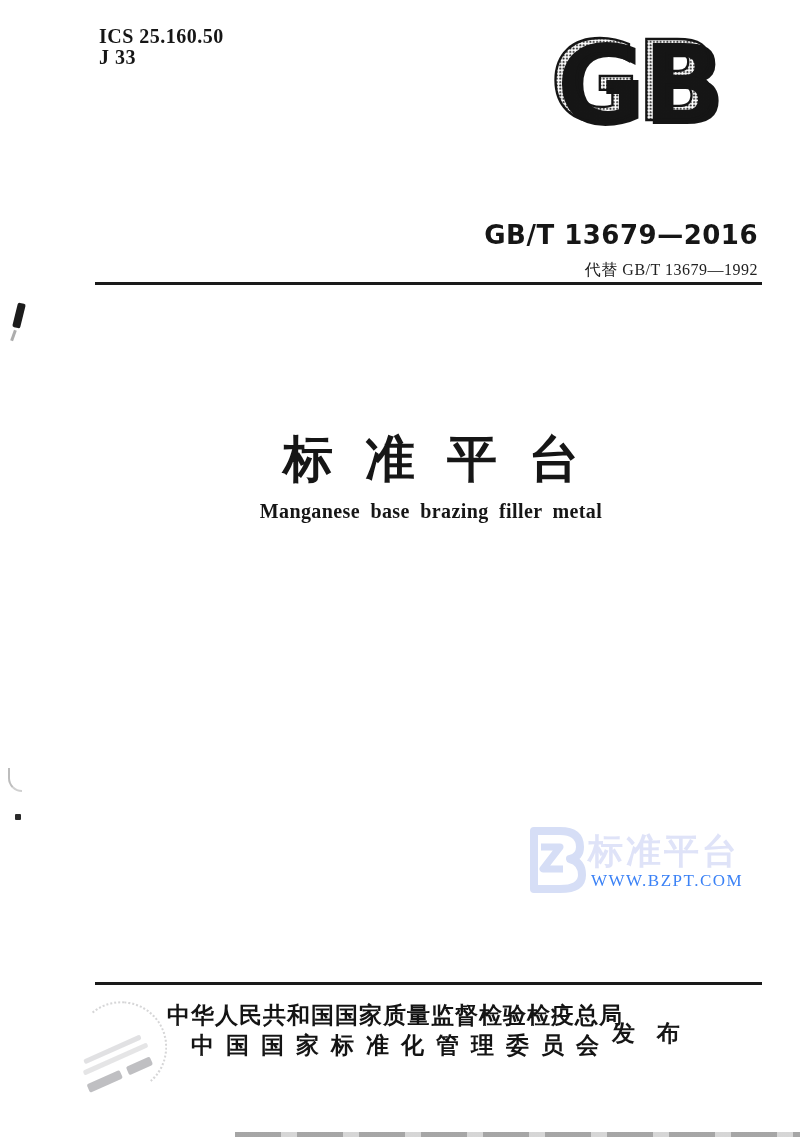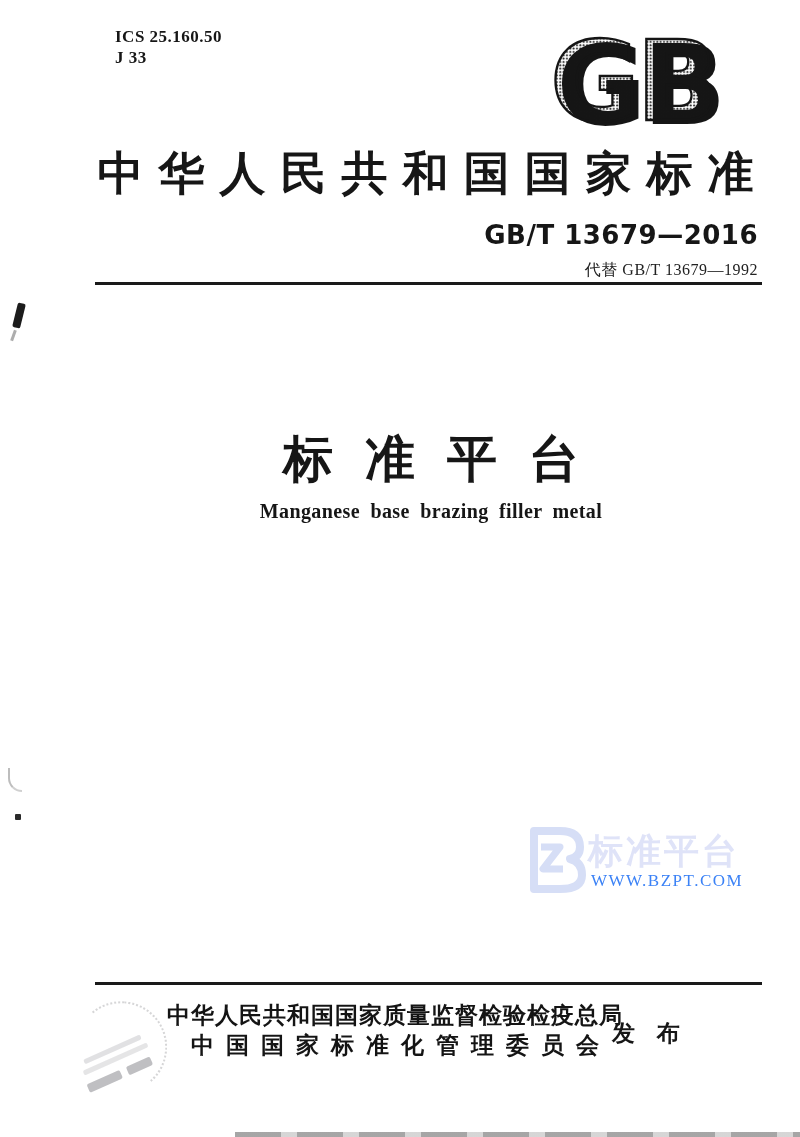--- a/index.html
+++ b/index.html
@@ -3,21 +3,21 @@
 <meta charset="utf-8">
 <style>
   html,body{margin:0;padding:0;background:#ffffff;}
   .page{
     position:relative;width:800px;height:1137px;background:#fff;
     overflow:hidden;color:#161616;
     font-family:"Liberation Serif",serif;
   }
   
   .ics-block{position:absolute;left:99px;top:26px;font-family:"Liberation Serif",serif;
-    font-weight:bold;font-size:17px;line-height:21px;letter-spacing:.5px;margin-left:16px;}
+    font-weight:bold;font-size:20px;line-height:21px;letter-spacing:.5px;}
   
   .gb-logo{position:absolute;left:549px;top:34px;width:172px;height:100px;}
   .gb-logo text{font-family:"DejaVu Sans",sans-serif;font-weight:bold;font-size:118px;letter-spacing:-4px;}
   .gb-shadow{fill:#151515;}
   .gb-face{fill:url(#halftone);stroke:#151515;stroke-width:2.5px;}
   
   .heading{position:absolute;left:95px;top:149px;width:676px;
     font-weight:bold;font-size:46px;line-height:49px;letter-spacing:15px;
     text-align:center;white-space:nowrap;}
   
@@ -90,21 +90,20 @@
   <svg class="gb-logo" viewBox="0 0 185 102" preserveAspectRatio="xMinYMin meet" aria-hidden="true">
     <defs>
       <pattern id="halftone" width="3.6" height="3.6" patternUnits="userSpaceOnUse">
         <circle cx="1.3" cy="1.3" r="1.05" fill="#151515"></circle>
       </pattern>
     </defs>
     <text class="gb-shadow" x="8" y="97">GB</text>
     <text class="gb-face" x="1" y="93">GB</text>
   </svg>
 
-  <div class="heading">中华人民共和国国家标准</div>
 
   <div class="std-block">
     <div class="std-number">GB/T 13679—2016</div>
     <div class="std-replaces">代替 GB/T 13679—1992</div>
   </div>
 
   <div class="rule rule-top"></div>
 
   <div class="title-cn">标准平台</div>
   <div class="title-en">Manganese base brazing filler metal</div>

